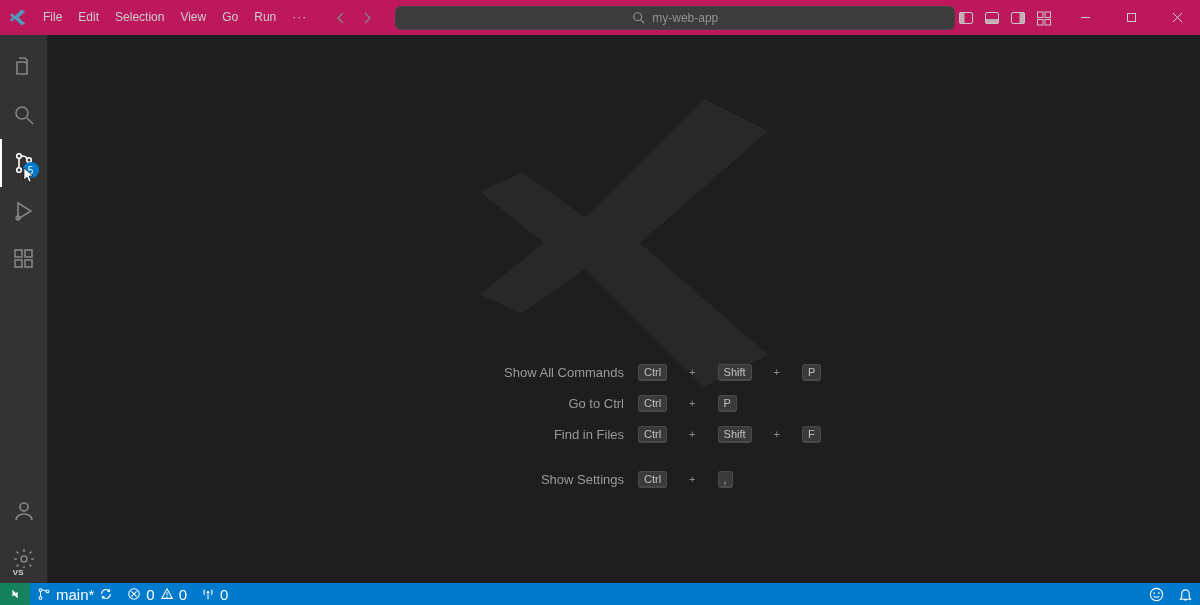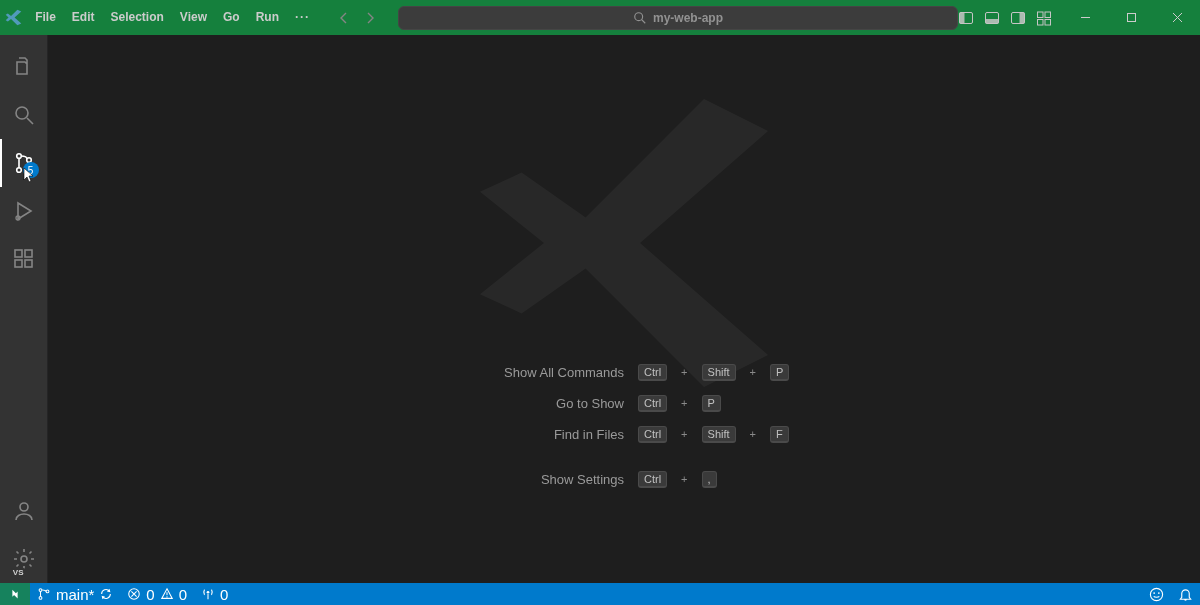--- a/index.html
+++ b/index.html
@@ -1,20 +1,20 @@
 <!DOCTYPE html>
 <html><head>
 <meta charset="utf-8">
 <style>
 * { margin: 0; padding: 0; box-sizing: border-box; }
 html, body { width: 1200px; height: 605px; overflow: hidden; font-family: "Segoe UI", -apple-system, sans-serif; background: #1e1e1e; color: #cccccc; }
 body { display: flex; flex-direction: column; }
 
 
-.titlebar { height: 35px; background: #15803d; display: flex; align-items: center; color: #cccccc; font-size: 12px; flex-shrink: 0; font-weight: bold; }
+.titlebar { height: 35px; background: #be185d; display: flex; align-items: center; color: #cccccc; font-size: 12px; flex-shrink: 0; }
 .titlebar .app-icon { width: 35px; display: flex; align-items: center; justify-content: center; }
 .menubar { display: flex; }
 .menu-item { padding: 0 8px; line-height: 35px; cursor: pointer; }
 .menu-ellipsis { padding: 0 8px; line-height: 35px; cursor: pointer; letter-spacing: 1px; }
 .nav-arrows { display: flex; align-items: center; gap: 10px; margin-left: 18px; color: #858585; }
 .nav-arrow { cursor: pointer; display:flex; align-items:center; }
 .command-center { flex: 0 0 auto; margin-left: 20px; width: 560px; height: 24px; background: #3c3c3c; border: 1px solid #454545; border-radius: 6px; display: flex; align-items: center; justify-content: center; gap: 6px; color: #929292; font-size: 12px; text-align: center; }
 .titlebar-right { margin-left: auto; display: flex; align-items: center; }
 .layout-icons { display: flex; gap: 10px; padding-right: 10px; color: #c5c5c5; }
 .layout-icon { cursor: pointer; display:flex; align-items:center; }
@@ -32,21 +32,21 @@
 .activity-badge { position: absolute; bottom: 9px; right: 9px; min-width: 16px; height: 16px; padding: 0 4px; border-radius: 10px; background: #007acc; color: #fff; font-size: 10px; display: flex; align-items: center; justify-content: center; }
 .activity-item .cursor { position:absolute; bottom:4px; left:22px; color:#fff; }
 .vs-overlay { position:absolute; bottom:6px; right:22px; background:#333333; border-radius:3px; padding:0 2px; font-size:8px; color:#d0d0d0; font-weight:700; }
 
 .editor-area { flex: 1; background: #1e1e1e; position: relative; display:flex; align-items:flex-start; justify-content:center; }
 .watermark-wrap { position: relative; width: 100%; height: 100%; }
 .watermark-svg { position: absolute; left: 50%; top: 38%; transform: translate(-50%, -50%); opacity: 0.045; }
 .command-list { position: absolute; left: 0; right: 0; top: 60%; display: flex; flex-direction: column; gap: 14px; align-items: center; }
 .cmd-row { display: flex; align-items: center; gap: 14px; width: 560px; }
 .cmd-label { flex: 0 0 50%; text-align: right; color: #9a9a9a; font-size: 13px; }
-.cmd-keys { flex: 0 0 50%; text-align: left; display: flex; align-items: center; gap: 14px; color: #8a8a8a; font-size: 11px; }
+.cmd-keys { flex: 0 0 50%; text-align: left; display: flex; align-items: center; gap: 22px; color: #8a8a8a; font-size: 11px; }
 .key { background: #3a3a3a; border: 1px solid #4a4a4a; border-bottom-width: 2px; border-radius: 3px; padding: 1px 5px; font-size: 11px; color: #c0c0c0; }
 
 
 .statusbar { height: 22px; background: #007acc; display: flex; align-items: center; font-size: 15px; color: #ffffff; flex-shrink: 0; }
 .status-item { display: flex; align-items: center; gap: 5px; padding: 0 7px; height: 100%; cursor: pointer; }
 .status-remote { background: #16825d; padding: 0 8px; height:100%; display:flex; align-items:center; }
 .status-right { margin-left: auto; display: flex; }
 
 svg { display: block; }
 </style>
@@ -212,21 +212,21 @@
             <div class="cmd-label">Show All Commands</div>
             <div class="cmd-keys">
               <span class="key">Ctrl</span>
               <span>+</span>
               <span class="key">Shift</span>
               <span>+</span>
               <span class="key">P</span>
             </div>
           </div>
           <div class="cmd-row">
-            <div class="cmd-label">Go to Show</div>
+            <div class="cmd-label">Go to Ctrl</div>
             <div class="cmd-keys">
               <span class="key">Ctrl</span>
               <span>+</span>
               <span class="key">P</span>
             </div>
           </div>
           <div class="cmd-row">
             <div class="cmd-label">Find in Files</div>
             <div class="cmd-keys">
               <span class="key">Ctrl</span>

